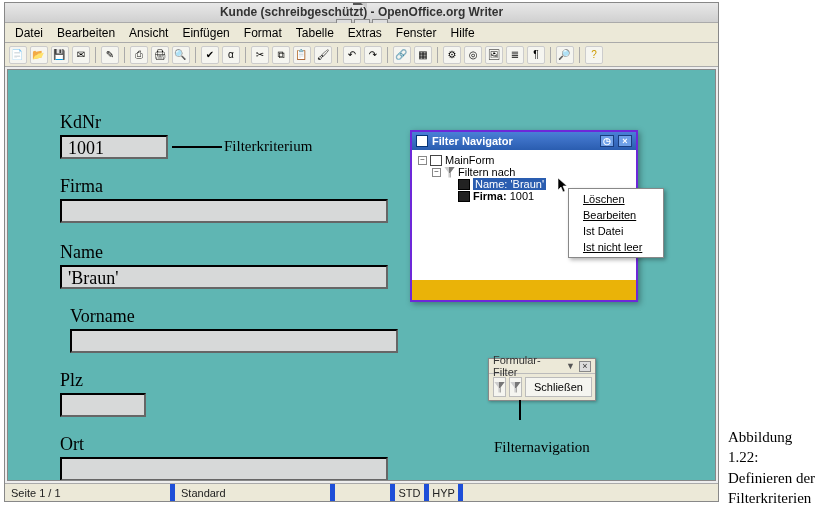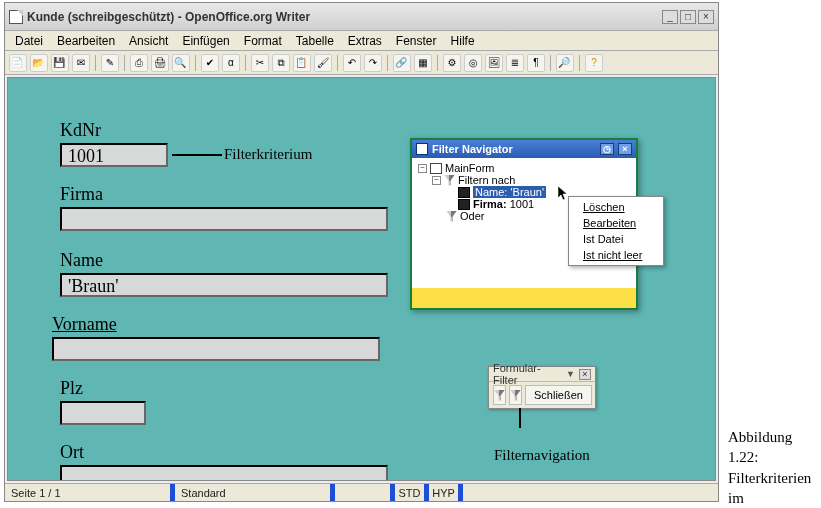--- a/index.html
+++ b/index.html
@@ -1,37 +1,37 @@
 <!DOCTYPE html>
 <html><head>
 <meta charset="utf-8">
 <style>
   * { box-sizing: border-box; margin: 0; padding: 0; }
   body { font-family: Arial, Helvetica, sans-serif; font-size: 12px; background: #fff; width: 821px; height: 508px; overflow: hidden; position: relative; }
   .app-window { position: absolute; left: 4px; top: 2px; width: 715px; height: 500px; border: 1px solid #888; background: #eee; display: flex; flex-direction: column; }
-  .titlebar { height: 28px; background: linear-gradient(#e8e8e8,#d0d0d0); border-bottom: 1px solid #aaa; display: flex; align-items: center; padding: 0 4px; }
+  .titlebar { height: 20px; background: linear-gradient(#e8e8e8,#d0d0d0); border-bottom: 1px solid #aaa; display: flex; align-items: center; padding: 0 4px; flex-direction: column; }
   .titlebar .doc-icon { width: 14px; height: 14px; background: #fff; border: 1px solid #555; margin-right: 4px; position: relative; }
   .titlebar .doc-icon::after { content:""; position:absolute; right:-1px; top:-1px; border: 3px solid transparent; border-top-color:#ccc; border-right-color:#ccc;}
   .titlebar-title { font-weight: bold; font-size: 12px; color: #333; flex: 1; }
   .win-btns { display: flex; gap: 2px; }
   .win-btn { width: 16px; height: 14px; background: #ddd; border: 1px solid #888; display:flex; align-items:center; justify-content:center; font-size:10px; color:#333; cursor:pointer;}
   .menubar { height: 20px; background: #ece9d8; border-bottom: 1px solid #aaa; display: flex; align-items: center; padding: 0 4px; gap: 2px; }
   .menu-item { padding: 2px 6px; cursor: pointer; }
   .toolbar { height: 24px; background: #ece9d8; border-bottom: 1px solid #aaa; display: flex; align-items: center; padding: 0 4px; gap: 3px; }
   .tb-btn { width: 18px; height: 18px; background: #f5f5f0; border: 1px solid #ccc; border-radius:2px; display:flex; align-items:center; justify-content:center; cursor:pointer; font-size:10px;}
   .tb-sep { width:1px; height:16px; background:#aaa; margin:0 2px;}
   .doc-area { flex: 1; background: #5fb6b3; position: relative; overflow: hidden; border: 1px solid #888; margin: 2px; }
   .page { position: absolute; left: 14px; top: 14px; width: 680px; height: 452px; }
   .field-group { position: absolute; }
   .field-label { font-family: "Times New Roman", serif; font-size: 18px; color: #000; margin-bottom: 2px; }
   .field-box { background: #d7d9d9; border: 2px solid #000; border-right-color:#666; border-bottom-color:#666; padding: 2px 6px; font-family: "Times New Roman", serif; font-size: 18px; color:#000; height:24px; line-height:18px;}
   .annot-line { position:absolute; background:#000; height:2px; }
   .annot-text { position:absolute; font-family:"Times New Roman", serif; font-size:15px; color:#000;}
   
-  .nav-window { position:absolute; border:2px solid #15803d; background:#fde047; box-shadow: 2px 2px 6px rgba(0,0,0,0.35);}
+  .nav-window { position:absolute; border:2px solid #6d28d9; background:#eab308; box-shadow: 2px 2px 6px rgba(0,0,0,0.35);}
   .nav-title { height:18px; background: linear-gradient(#4a7fd6,#2a5db0); color:#fff; font-size:11px; font-weight:bold; display:flex; align-items:center; padding:0 4px; gap:4px;}
   .nav-title-icon { width:12px; height:12px; background:#fff; border:1px solid #06357a; }
   .nav-title-text { flex:1; }
   .nav-title-btn { width:14px; height:12px; background:#6fa0e8; border:1px solid #1a3e80; color:#fff; font-size:9px; display:flex; align-items:center; justify-content:center; cursor:pointer;}
   .nav-body { padding:4px 6px 6px 6px; font-size:11px; color:#000; background:#fff; min-height:130px;}
   .tree-row { display:flex; align-items:center; gap:3px; white-space:nowrap; }
   .tree-toggle { width:9px; height:9px; border:1px solid #888; display:inline-flex; align-items:center; justify-content:center; font-size:8px; line-height:8px; color:#333; background:#fff; cursor:pointer;}
   .tree-icon { width:12px; height:11px; display:inline-block;}
   .tree-icon.form { background:#fff; border:1px solid #444;}
   .tree-icon.filter { width:11px;height:11px; background:conic-gradient(#777 0 50%, #ccc 0); clip-path: polygon(0 0,100% 0,60% 55%,60% 100%,40% 100%,40% 55%);}
@@ -135,21 +135,21 @@
       <div class="field-group" style="left:38px; top:92px;">
         <div class="field-label">Firma</div>
         <div class="field-box" style="width:328px;"></div>
       </div>
 
       <div class="field-group" style="left:38px; top:158px;">
         <div class="field-label">Name</div>
         <div class="field-box" style="width:328px;">'Braun'</div>
       </div>
 
-      <div class="field-group" style="left:30px; top:222px;text-decoration:underline;">
+      <div class="field-group" style="left:48px; top:222px;">
         <div class="field-label">Vorname</div>
         <div class="field-box" style="width:328px;"></div>
       </div>
 
       <div class="field-group" style="left:38px; top:286px;">
         <div class="field-label">Plz</div>
         <div class="field-box" style="width:86px;"></div>
       </div>
 
       <div class="field-group" style="left:38px; top:350px;">
@@ -175,24 +175,20 @@
             <span class="tree-icon filter"></span>
             <span>Filtern nach</span>
           </div>
           <div class="tree-row" style="padding-left:40px;">
             <span class="tree-icon field"></span>
             <span class="tree-sel">Name: 'Braun'</span>
           </div>
           <div class="tree-row" style="padding-left:40px;">
             <span class="tree-icon field"></span>
             <span><b>Firma:</b>&nbsp;<span>1001</span></span>
-          </div>
-          <div class="tree-row" style="padding-left:28px;">
-            <span class="tree-icon filter"></span>
-            <span>Oder</span>
           </div>
         </div>
       </div>
 
       <div class="cursor-arrow" style="left:536px; top:94px;">
         <svg viewBox="0 0 11 16">
             <polygon points="0,0 0,12 3,9 5,14 7,13 5,8 9,8" fill="#000" stroke="#fff" stroke-width="0.6"></polygon>
           </svg>
       </div>
 
@@ -233,15 +229,16 @@
     <div class="status-cell" style="width:60px;"></div>
     <div class="status-cell" style="width:34px; justify-content:center;">STD</div>
     <div class="status-cell" style="width:34px; justify-content:center;">HYP</div>
     <div class="status-cell" style="flex:1; border-right:none;"></div>
   </div>
 
 </div>
 
 <div class="caption" style="left:728px; top:427px;">
   <div>Abbildung 1.22:</div>
+  <div>Definieren der</div>
   <div>Filterkriterien im</div>
 
 </div>
 
 </body></html>

